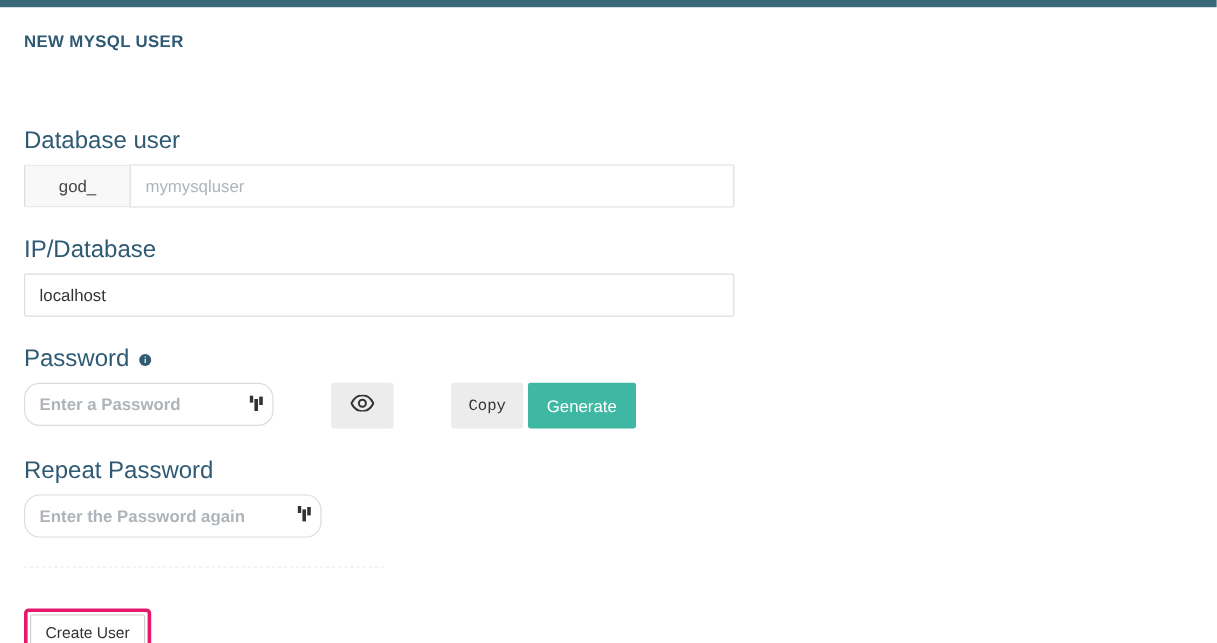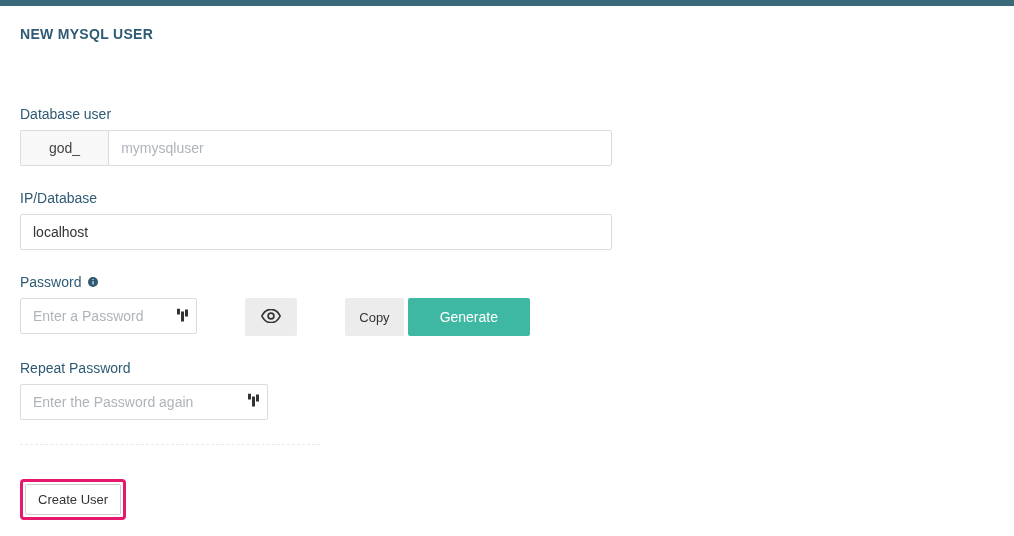--- a/index.html
+++ b/index.html
@@ -23,21 +23,21 @@
     font-weight: 600;
     letter-spacing: 0.3px;
     margin: 0 0 64px 0;
   }
   .form-group {
     margin-bottom: 24px;
   }
   .form-label {
     display: block;
     color: #2f5a74;
-    font-size: 14px;
+    font-size: 20px;
     margin-bottom: 8px;
   }
   .form-label .info-wrap {
     display: inline-flex;
     vertical-align: baseline;
     margin-left: 2px;
     position: relative;
     top: 1px;
   }
   .input-row {
@@ -76,51 +76,52 @@
     gap: 4px;
     width: 510px;
   }
   .pw-input-wrap {
     position: relative;
     width: 296px;
   }
   .pw-input-wrap .text-input {
     width: 100%;
     padding-right: 30px;
-    border-radius: 2px;
+    border-radius: 13px;
+    font-weight: bold;
   }
   .pw-inside-icon {
     position: absolute;
     right: 8px;
     top: 50%;
     transform: translateY(-50%);
     color: #333;
   }
   .btn-light {
     background: #ececec;
     border: none;
     border-radius: 2px;
     padding: 0 14px;
     height: 38px;
     font-size: 13px;
     color: #333;
     cursor: pointer;
     display: flex;
     align-items: center;
     justify-content: center;
-    font-family: Liberation Sans, sans-serif;
+    font-family: Liberation Mono, monospace;
     margin-left: 44px;
   }
   .btn-light.icon-only { padding: 0 16px; }
   .btn-teal {
     background: #3fb8a3;
     color: #fff;
     border: none;
     border-radius: 2px;
-    padding: 0 32px;
+    padding: 0 16px;
     height: 38px;
     font-size: 14px;
     font-weight: 500;
     cursor: pointer;
     font-family: inherit;
   }
   .repeat-row .pw-input-wrap { width: 248px; }
   .divider-hint {
     width: 300px;
     height: 1px;

